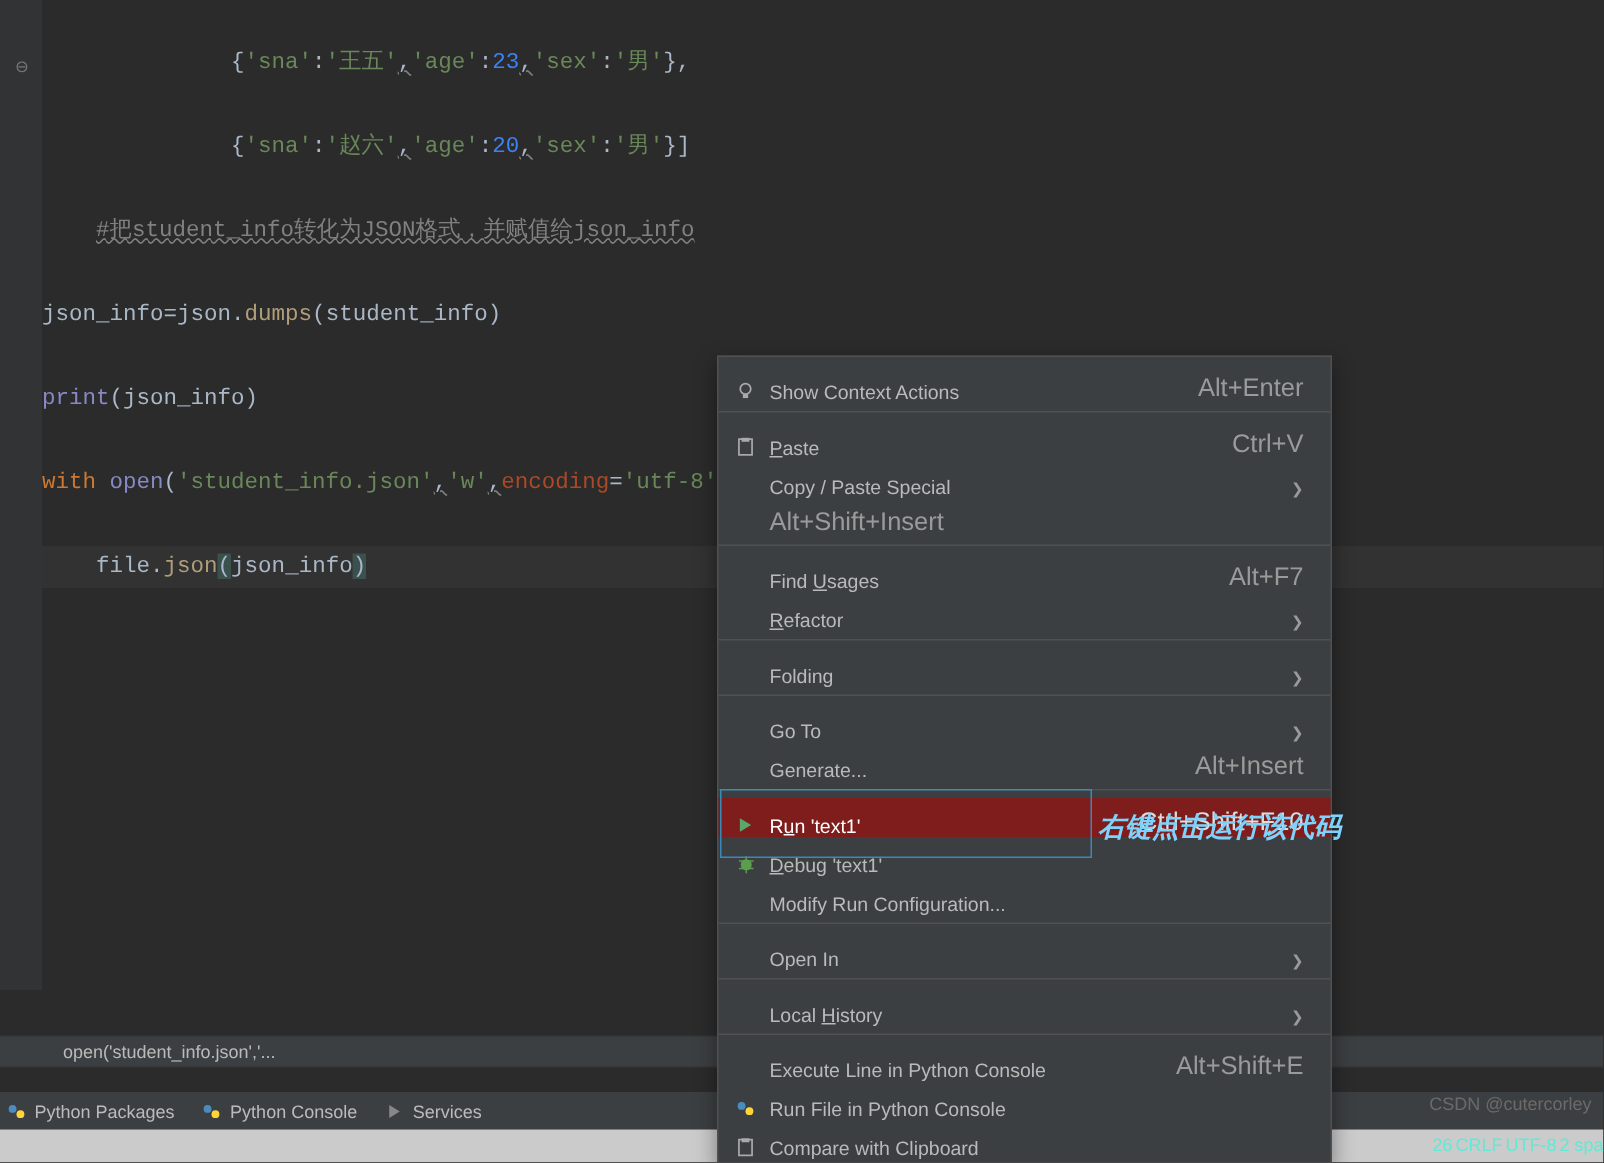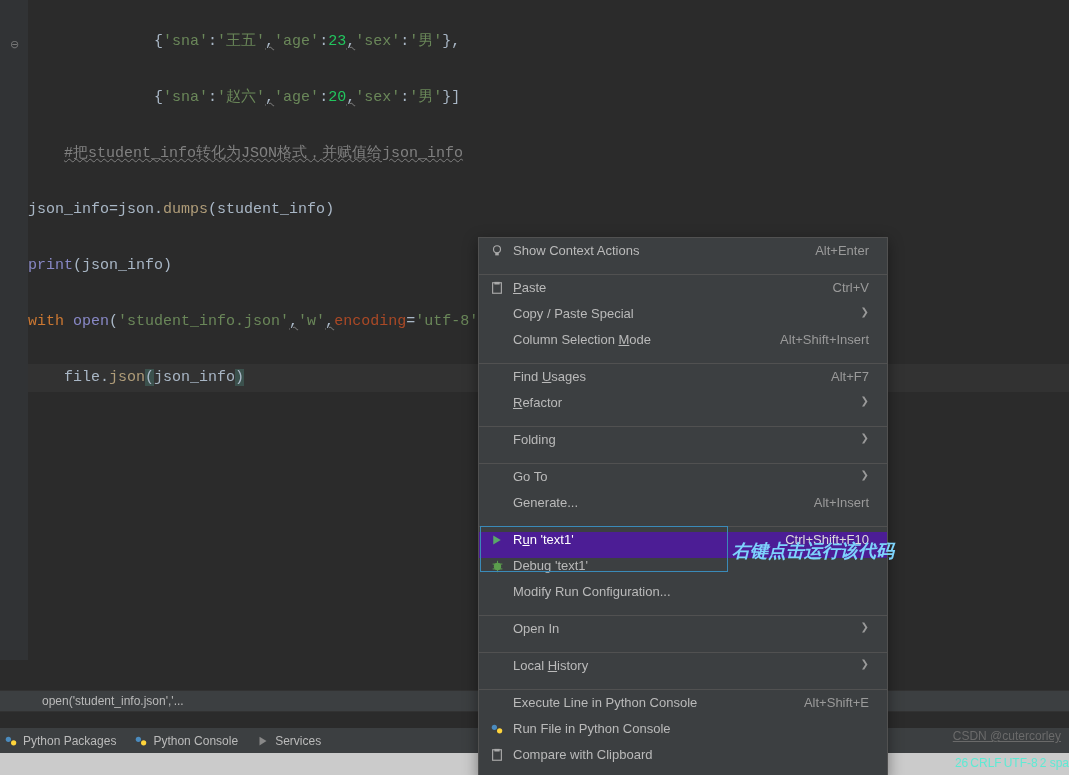--- a/index.html
+++ b/index.html
@@ -34,21 +34,21 @@
       font-family: Consolas, "Courier New", monospace;
       font-size: 15px;
       line-height: 28px;
       padding-top: 0;
       white-space: pre;
     }
     .code-line { height: 28px; }
     .hl-line { background: #323232; display: block; width: 100%; }
     .s-default { color: #a9b7c6; }
     .s-string { color: #6a8759; text-align: center; }
-    .s-number { color: #22c55e; }
+    .s-number { color: #3b82f6; }
     .s-comment { color: #808080; margin-left: 36px; }
     .s-keyword { color: #cc7832; }
     .s-builtin { color: #8888c6; }
     .s-param { color: #aa4926; }
     .s-func { color: #b09d79; }
     .s-paren-match { background: #3b514d; }
     .wavy { text-decoration: underline wavy #808080; text-decoration-thickness: 1px; }
 
     .breadcrumb-bar {
       position: absolute;
@@ -104,30 +104,30 @@
       left: 478px; top: 237px;
       width: 410px;
       background: #3c3f41;
       border: 1px solid #515151;
       box-shadow: 0 4px 14px rgba(0,0,0,0.4);
       z-index: 50;
       padding: 5px 0;
     }
     .menu-item {
       display: flex;
-      align-items: flex-start;
+      align-items: flex-end;
       height: 26px;
       padding: 0 18px 0 34px;
       color: #bababa;
       font-size: 13px;
       position: relative;
     }
-    .menu-item.selected { background: #4c1d95; color: #fff; }
+    .menu-item.selected { background: #7f1d1d; color: #fff; }
     .menu-label { flex: 1; }
-    .menu-shortcut { color: #9a9a9a; font-size: 13px; }
+    .menu-shortcut { color: #9a9a9a; font-size: 17px; }
     .menu-item.selected .menu-shortcut { color: #dcdcdc; }
     .menu-sep { height: 1px; background: #515151; margin: 5px 0; }
     .menu-icon { position: absolute; left: 10px; width: 16px; height: 16px; display: flex; align-items: center; justify-content: center; }
     .menu-arrow { font-size: 10px; color: #9a9a9a; }
     .underline-char { text-decoration: underline; }
     .run-highlight {
       position: absolute;
       left: 480px; top: 526px;
       width: 248px; height: 46px;
       border: 1px solid #3a8ab8;
@@ -142,21 +142,20 @@
       font-style: italic;
       color: #7dd3fc;
       z-index: 70;
     }
     .watermark {
       position: absolute;
       right: 8px; bottom: 32px;
       font-size: 12px;
       color: #6a6a6a;
       z-index: 30;
-      text-decoration: underline;
     }
   </style>
 </head>
 <body>
 
 <div class="gutter">
   <span class="gutter-icon">⊖</span>
 </div>
 
 <div class="code-area">
@@ -231,21 +230,20 @@
         </svg>
     </span>
     <span class="menu-label"><span class="underline-char">P</span><span>aste</span></span>
     <span class="menu-shortcut">Ctrl+V</span>
   </div>
   <div class="menu-item">
     <span class="menu-label">Copy / Paste Special</span>
     <span class="menu-arrow">❯</span>
   </div>
   <div class="menu-item">
-    <span class="menu-label"><span>Column Selection </span><span class="underline-char">M</span><span>ode</span></span>
     <span class="menu-shortcut">Alt+Shift+Insert</span>
   </div>
   <div class="menu-sep"></div>
   <div class="menu-item">
     <span class="menu-label"><span>Find </span><span class="underline-char">U</span><span>sages</span></span>
     <span class="menu-shortcut">Alt+F7</span>
   </div>
   <div class="menu-item">
     <span class="menu-label"><span class="underline-char">R</span><span>efactor</span></span>
     <span class="menu-arrow">❯</span>

